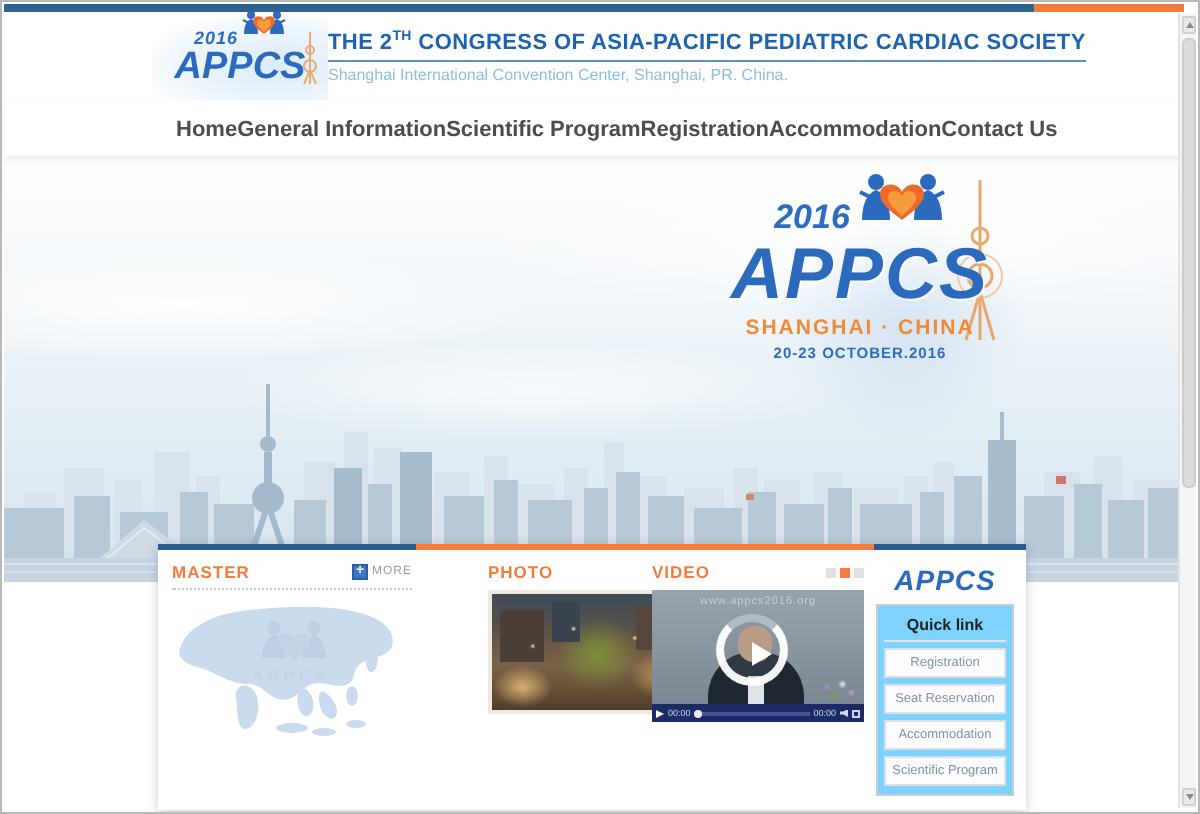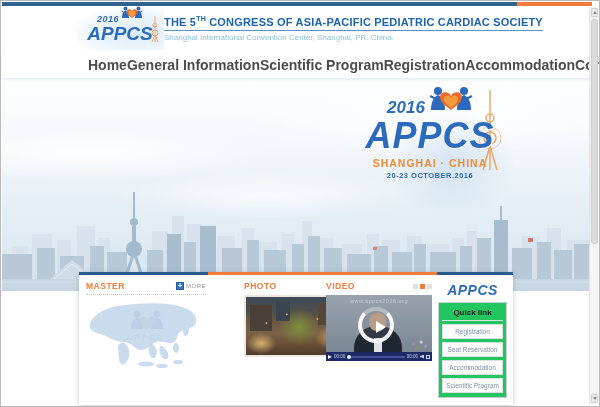--- a/index.html
+++ b/index.html
@@ -36,21 +36,21 @@
   .site-title { font-size:11px; font-weight:bold; color:#1d63ae; letter-spacing:0.2px;
     border-bottom:1px solid #5b8fc6; display:inline-block; padding-bottom:2px; }
   .site-title sup { font-size:7px; }
   .date-line { margin-top:3px; font-size:8px; color:#f2a26c; }
   .venue-line { margin-top:2px; font-size:8px; color:#8cc0dd; }
 
   
   .nav { position:absolute; top:51px; left:1px; width:589px; height:26px; background:#fff;
     box-shadow:0 2px 3px rgba(160,185,205,0.25); z-index:20; }
   .nav-list { display:flex; justify-content:space-between; align-items:center; height:100%; padding:0 84px 0 86px; list-style:none; }
-  .nav-item { font-size:14px; font-weight:bold; color:#4c4c4c; cursor:pointer; white-space:nowrap; }
+  .nav-item { font-size:11px; font-weight:bold; color:#4c4c4c; cursor:pointer; white-space:nowrap; }
 
   
   .hero { position:absolute; top:77px; left:1px; width:589px; height:213px; overflow:hidden;
     background:linear-gradient(180deg, #ffffff 0%, #f4f8fb 30%, #e2edf4 65%, #d8e5ef 100%); }
   .hero-clouds { position:absolute; inset:0;
     background:
       radial-gradient(ellipse 260px 40px at 15% 35%, rgba(255,255,255,0.9), rgba(255,255,255,0) 70%),
       radial-gradient(ellipse 300px 50px at 75% 20%, rgba(255,255,255,0.85), rgba(255,255,255,0) 70%),
       radial-gradient(ellipse 220px 35px at 45% 55%, rgba(255,255,255,0.7), rgba(255,255,255,0) 70%); }
   .skyline { position:absolute; left:0; bottom:0; width:589px; height:115px; }
@@ -130,21 +130,21 @@
   .vctrl { position:absolute; left:0; bottom:0; width:100%; height:9px; background:#1c2a66;
     display:flex; align-items:center; gap:2px; padding:0 2px; }
   .vc-play { width:0; height:0; border-top:2.5px solid transparent; border-bottom:2.5px solid transparent; border-left:4px solid #ffffff; cursor:pointer; }
   .vc-time { font-size:4.5px; color:#cfd6f0; }
   .vc-track { flex:1; height:2px; background:#46549a; position:relative; cursor:pointer; }
   .vc-dot { position:absolute; left:0; top:-1px; width:4px; height:4px; background:#e8ecff; border-radius:50%; }
   .vc-vol { width:4px; height:4px; background:#cfd6f0; clip-path:polygon(0 30%, 40% 30%, 100% 0, 100% 100%, 40% 70%, 0 70%); cursor:pointer; }
   .vc-fs { width:4px; height:4px; border:1px solid #cfd6f0; cursor:pointer; }
 
   .side-logo { text-align:center; font-size:14px; font-weight:bold; font-style:italic; color:#2c6abe; letter-spacing:0.5px; padding:2px 0 4px; }
-  .quick-box { border:1px solid #c6cfd9; background:#22c55e; padding:3px 3px 4px; }
+  .quick-box { border:1px solid #c6cfd9; background:#7dd3fc; padding:3px 3px 4px; }
   .quick-title { text-align:center; font-size:8px; font-weight:bold; color:#222; padding:2px 0 3px; border-bottom:1px solid #dde3e9; margin-bottom:3px; }
   .quick-link { display:block; text-align:center; font-size:6.5px; color:#7f93aa; border:1px solid #dadfe5; background:#fdfdfd;
     padding:3px 0; margin-bottom:3px; cursor:pointer; text-decoration:none; }
   .quick-link:last-child { margin-bottom:0; }
 
   .footer { position:absolute; left:1px; top:384px; width:589px; text-align:center; font-size:7.5px; color:#9a9a9a; }
 </style>
 </head>
 <body>
 
@@ -176,21 +176,21 @@
       <span class="logo-tower">
         <svg width="10" height="28" viewBox="0 0 10 28">
           <line x1="5" y1="0" x2="5" y2="26" stroke="#e8a05c" stroke-width="1"></line>
           <circle cx="5" cy="9" r="2" fill="none" stroke="#e8a05c" stroke-width="1"></circle>
           <circle cx="5" cy="17" r="3" fill="none" stroke="#e8a05c" stroke-width="1"></circle>
           <path d="M2,26 L5,19 L8,26" fill="none" stroke="#e8a05c" stroke-width="1"></path>
         </svg>
       </span>
     </div>
     <div class="header-text">
-      <div class="site-title"><span>THE 5</span><sup>TH</sup><span> CONGRESS OF ASIA-PACIFIC PEDIATRIC CARDIAC SOCIETY</span></div>
+      <div class="site-title"><span>THE 2</span><sup>TH</sup><span> CONGRESS OF ASIA-PACIFIC PEDIATRIC CARDIAC SOCIETY</span></div>
       <div class="venue-line">Shanghai International Convention Center, Shanghai, PR. China.</div>
     </div>
   </div>
 
   <div class="nav">
     <ul class="nav-list">
       <li class="nav-item">Home</li>
       <li class="nav-item">General Information</li>
       <li class="nav-item">Scientific Program</li>
       <li class="nav-item">Registration</li>

